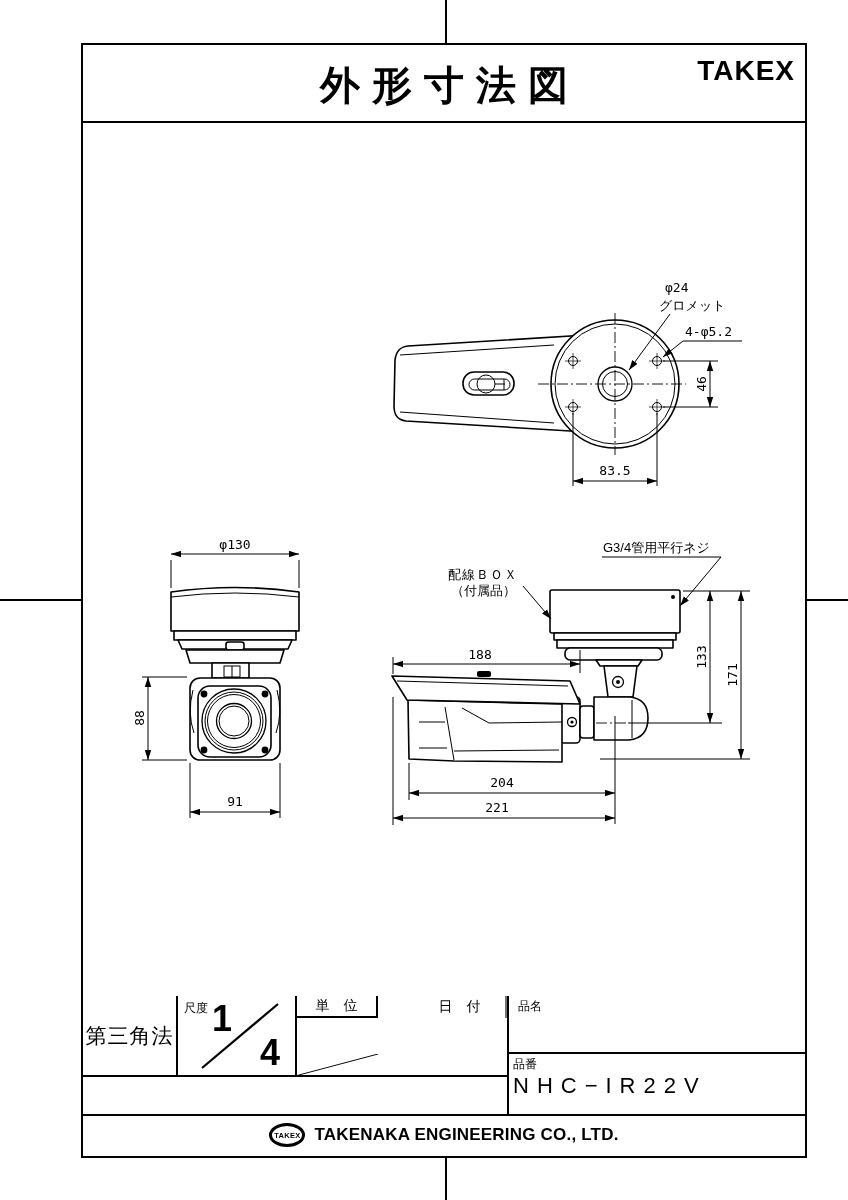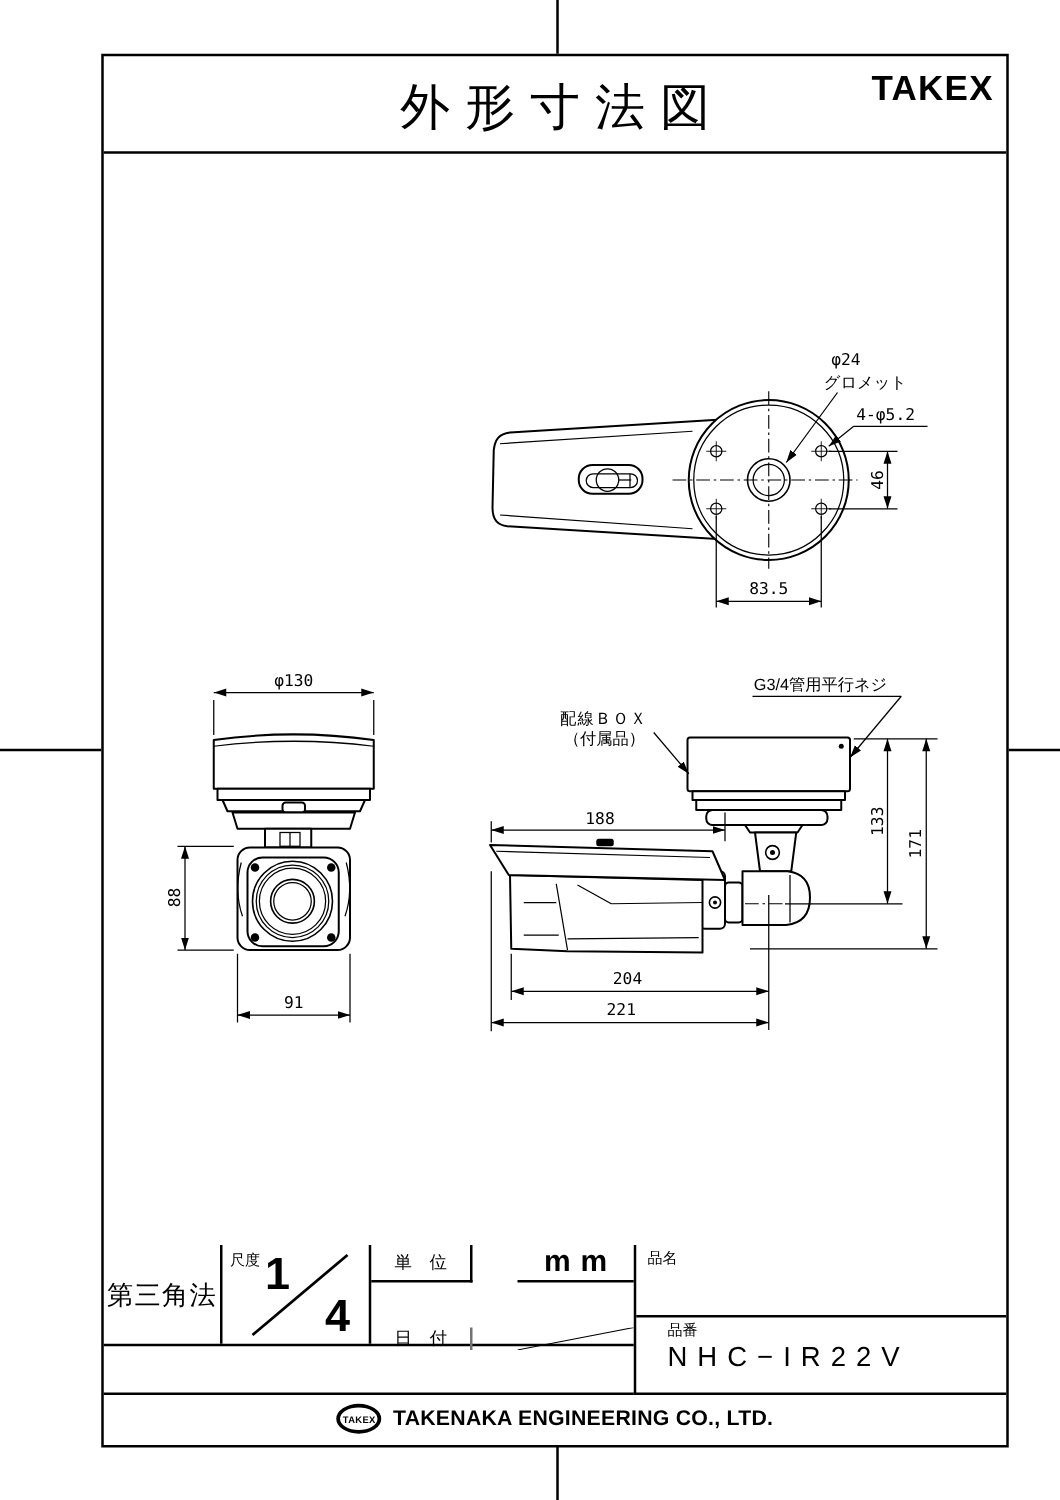--- a/index.html
+++ b/index.html
@@ -4,21 +4,21 @@
 <style>
   html,body{margin:0;padding:0;background:#e8e8e8;}
   .sheet{position:relative;width:848px;height:1200px;background:#fff;overflow:hidden;
          font-family:"Liberation Sans",sans-serif;color:#000;}
   .cmark{position:absolute;background:#000;}
   .frame{position:absolute;left:81px;top:43px;width:726px;height:1115px;
          border:2px solid #000;box-sizing:border-box;}
   
   .hdr{position:relative;height:78px;border-bottom:2px solid #000;box-sizing:border-box;}
   .hdr-title{position:absolute;left:0;right:0;top:13px;text-align:center;
-             font-size:40px;font-weight:400;letter-spacing:12px;text-indent:12px;}
+             font-size:40px;font-weight:700;letter-spacing:12px;text-indent:12px;}
   .hdr-brand{position:absolute;right:10px;top:10px;font-size:28px;font-weight:bold;letter-spacing:1px;}
   
   .draw{display:block;width:722px;height:873px;}
   .o{fill:#fff;stroke:#000;stroke-width:1.6;stroke-linejoin:round;}
   .ol{fill:none;stroke:#000;stroke-width:1.3;}
   .th{fill:none;stroke:#000;stroke-width:1;}
   .d{fill:none;stroke:#000;stroke-width:1;}
   .cl{fill:none;stroke:#000;stroke-width:.9;stroke-dasharray:11 3 2 3;}
   .blk{fill:#000;stroke:none;}
   .dt{font-family:"DejaVu Sans Mono",monospace;font-size:13px;fill:#000;}
@@ -35,21 +35,21 @@
   .c-scale .den{position:absolute;right:15px;bottom:1px;font-size:36px;font-weight:bold;}
   .c-ud{width:210px;display:grid;grid-template-columns:81px 1fr;grid-template-rows:1fr 1fr;gap:36px;}
   .c-ulab{border-right:2px solid #000;border-bottom:2px solid #000;display:flex;align-items:center;justify-content:center;font-size:14px;}
   .c-uval{border-bottom:2px solid #000;display:flex;align-items:center;justify-content:center;
           font-size:24px;font-weight:bold;letter-spacing:8px;text-indent:8px;}
   .c-dlab{border-right:2px solid #737373;display:flex;align-items:center;justify-content:center;font-size:14px;}
   .c-dval{position:relative;}
   .tb-l2{position:absolute;left:0;top:81px;width:424px;height:39px;border-bottom:2px solid #000;}
   .tb-r{position:absolute;left:424px;top:0;width:298px;height:120px;border-left:2px solid #000;border-bottom:2px solid #000;}
   .c-name{height:58px;border-bottom:2px solid #000;padding:3px 9px;}
-  .c-num{height:58px;padding:3px 25px;}
+  .c-num{height:58px;padding:3px 4px;}
   .sm-lab{font-size:12px;line-height:14px;}
   .name-val{font-size:14px;margin-top:4px;letter-spacing:.5px;}
   .num-val{font-size:22px;margin-top:2px;letter-spacing:8px;}
   .tb-ft{position:absolute;left:0;top:120px;width:722px;height:38px;display:flex;align-items:center;justify-content:center;gap:9px;}
   .logo-oval{width:36px;height:24px;border:3px solid #000;border-radius:50%;display:flex;align-items:center;justify-content:center;
              font-size:7.5px;font-weight:800;letter-spacing:.3px;}
   .company{font-size:17px;font-weight:bold;letter-spacing:.2px;text-align:right;}
   .diag-svg{position:absolute;inset:0;width:100%;height:100%;}
 </style>
 </head>
@@ -238,21 +238,20 @@
         <div class="c-scale">
           <span class="lab">尺度</span>
           <span class="num">1</span>
           <span class="den">4</span>
           <svg class="diag-svg" viewBox="0 0 117 79">
             <line x1="24" y1="72" x2="100" y2="8" stroke="#000" stroke-width="2.2"></line>
           </svg>
         </div>
         <div class="c-ud">
           <div class="c-ulab">単　位</div>
-          <div class="c-uval">mm</div>
           <div class="c-dlab">日　付</div>
           <div class="c-dval">
             <svg class="diag-svg" viewBox="0 0 129 38" preserveAspectRatio="none">
               <line x1="0" y1="38" x2="129" y2="0" stroke="#000" stroke-width="1.6"></line>
             </svg>
           </div>
         </div>
       </div>
       <div class="tb-l2"></div>
       <div class="tb-r">

